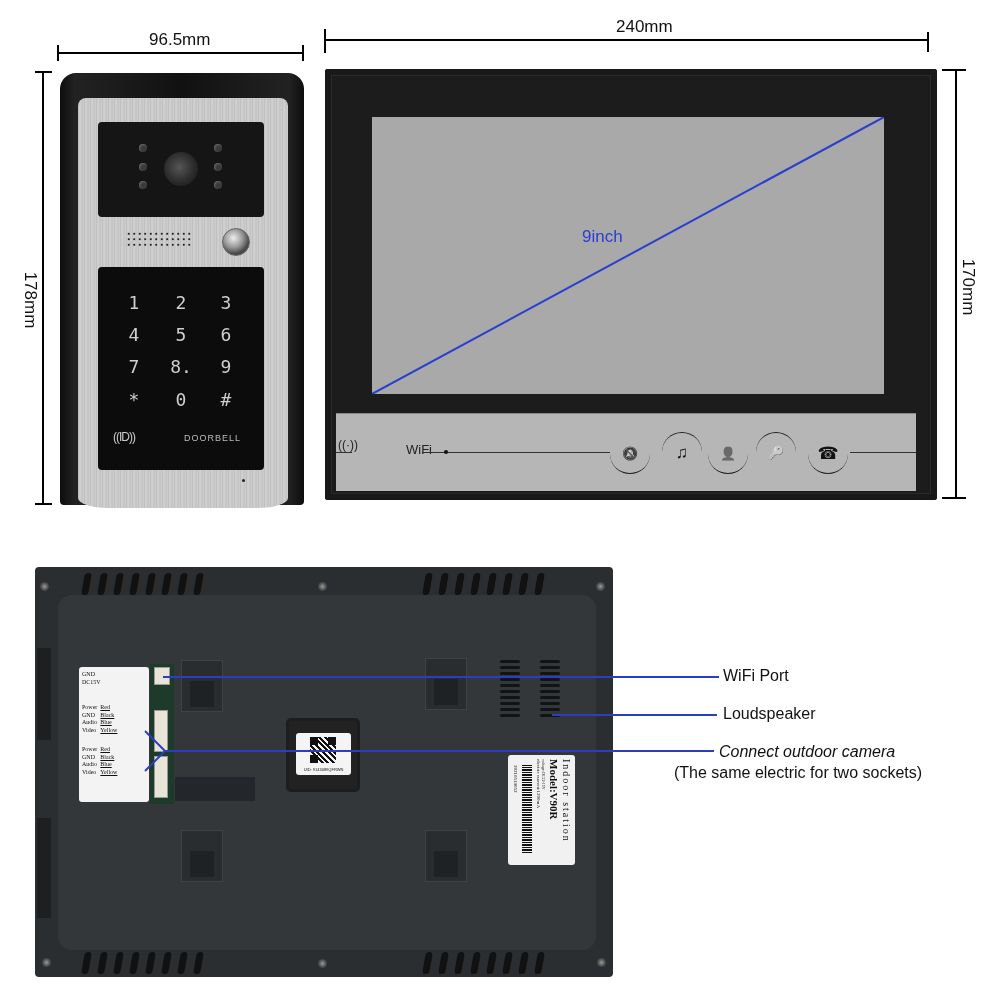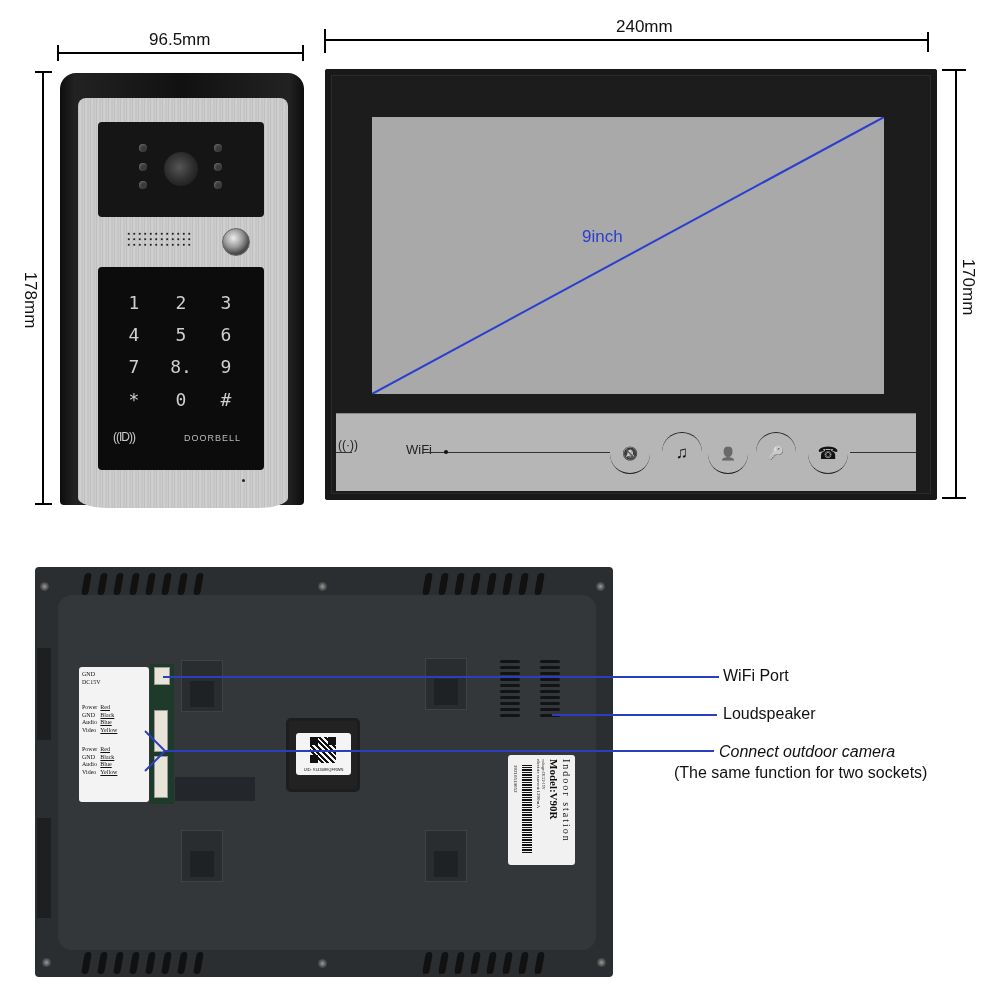--- a/index.html
+++ b/index.html
@@ -333,13 +333,13 @@
 
 <div class="abs callout-line" style="left:552px; top:714px; width:165px;"></div>
 <div class="abs callout-label" style="left:723px; top:705px;">Loudspeaker</div>
 
 <svg class="abs" style="left:0; top:0;" width="1000" height="1000">
   <line x1="145" y1="731" x2="165" y2="751" stroke="#2a3fc0" stroke-width="2"></line>
   <line x1="145" y1="771" x2="165" y2="751" stroke="#2a3fc0" stroke-width="2"></line>
   <line x1="165" y1="751" x2="714" y2="751" stroke="#2a3fc0" stroke-width="2"></line>
 </svg>
 <div class="abs callout-label" style="left:719px; top:743px;font-style:italic;">Connect outdoor camera</div>
-<div class="abs callout-label" style="left:674px; top:764px;">(The same function for two sockets)</div>
+<div class="abs callout-label" style="left:674px; top:764px;">(The same electric for two sockets)</div>
 
 </body></html>

